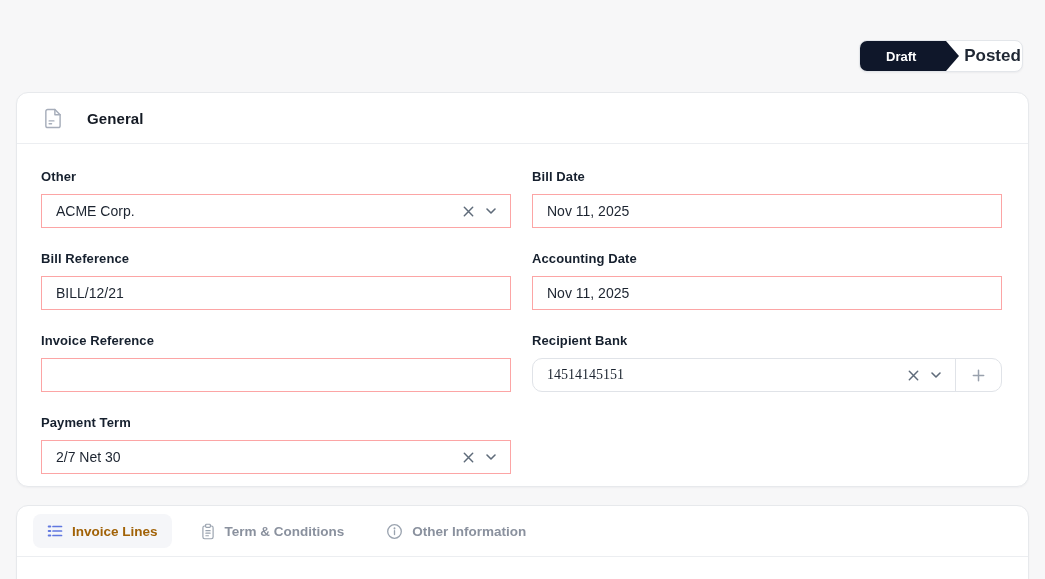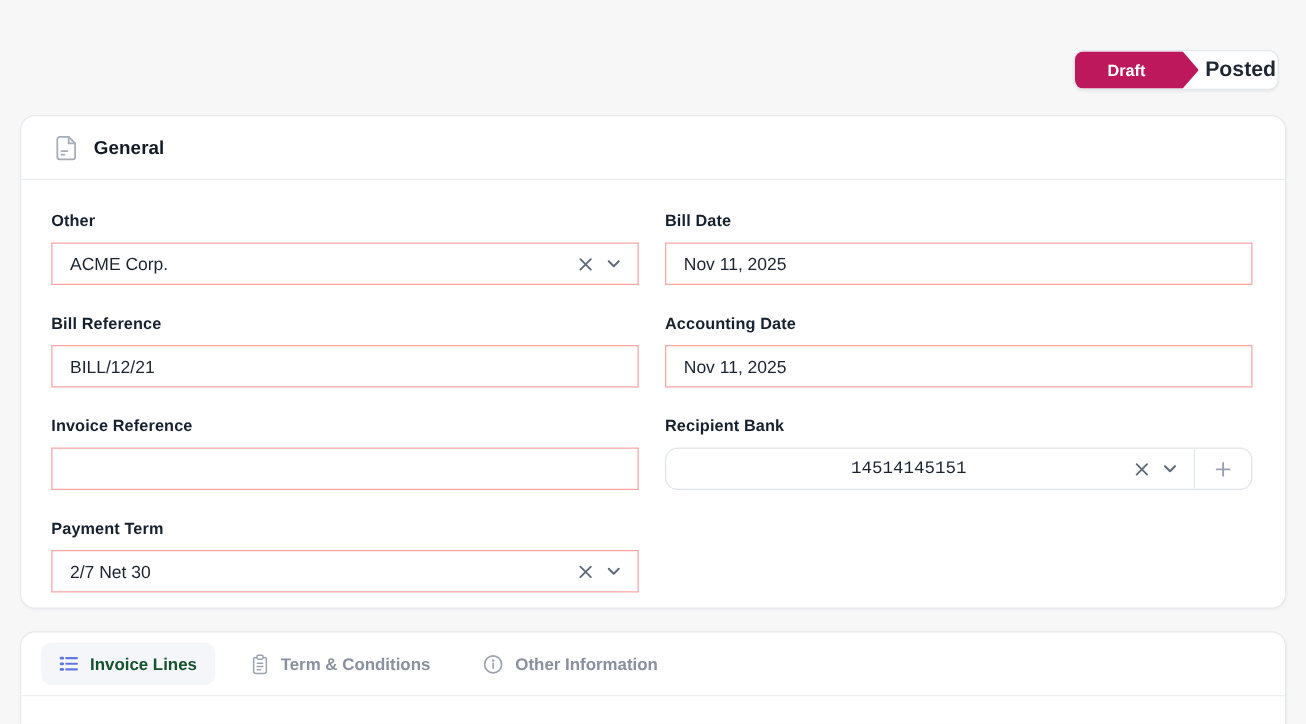--- a/index.html
+++ b/index.html
@@ -17,21 +17,21 @@
     width: 164px; height: 32px;
     background: #ffffff;
     border: 1px solid #e3e6ea;
     border-radius: 8px;
     box-shadow: 0 1px 2px rgba(16,24,40,.05);
     display: flex; align-items: stretch;
     overflow: hidden;
   }
   .status-draft {
     width: 99px;
-    background: #be185d;
+    background: #0f172a;
     color: #ffffff;
     font-size: 13px; font-weight: 700;
     display: flex; align-items: center; justify-content: flex-start;
     padding-left: 26px;
     clip-path: polygon(0 0, calc(100% - 13px) 0, 100% 50%, calc(100% - 13px) 100%, 0 100%);
     cursor: pointer;
   }
   .status-posted {
     flex: 1;
     color: #1f2733;
@@ -50,20 +50,21 @@
     box-shadow: 0 1px 2px rgba(16,24,40,.04);
   }
   .general-card { top: 92px; height: 395px; }
   .tabs-card { top: 505px; height: 150px; }
 
   .card-header {
     height: 51px;
     display: flex; align-items: center;
     padding: 0 26px;
     border-bottom: 1px solid #eceef1;
+    gap: 12px;
   }
   .card-header .doc-icon { margin-right: 13px; display: flex; }
   .card-title { font-size: 15px; font-weight: 700; color: #141a24; letter-spacing: .1px; }
 
   
   .form-grid {
     display: grid;
     grid-template-columns: 1fr 1fr;
     column-gap: 21px;
     row-gap: 23px;
@@ -88,21 +89,21 @@
     font-family: inherit;
     font-size: 14px; color: #1c2430;
   }
   .shell-icons { display: flex; align-items: center; gap: 9px; color: #5f6b7a; }
   .icon-btn { display: flex; align-items: center; cursor: pointer; background: none; border: none; color: inherit; padding: 0; }
 
   .input-group { display: flex; align-items: stretch; border: 1px solid #e0e3e8; border-radius: 10px; height: 34px; }
   .input-group .main-seg { flex: 1; display: flex; align-items: center; padding: 0 12px 0 14px; min-width: 0; }
   .input-group .main-seg input {
     border: none; outline: none; background: transparent;
-    flex: 1; min-width: 0; font-family: Liberation Mono, monospace; font-size: 14px; color: #1c2430; text-align: center;
+    flex: 1; min-width: 0; font-family: Liberation Serif, serif; font-size: 14px; color: #1c2430;
   }
   .add-seg {
     width: 46px;
     border-left: 1px solid #e0e3e8;
     display: flex; align-items: center; justify-content: center;
     color: #99a1ad; cursor: pointer; background: none; border-top: none; border-right: none; border-bottom: none;
     border-radius: 0 10px 10px 0;
   }
 
   
@@ -116,21 +117,21 @@
   .tab {
     display: flex; align-items: center; gap: 9px;
     padding: 9px 14px;
     border-radius: 8px;
     font-size: 13.5px; font-weight: 700;
     color: #8a919e;
     cursor: pointer;
     white-space: nowrap;
   }
   .tab .tab-icon { display: flex; color: #9aa3af; }
-  .tab.active { background: #f5f6f9; color: #14532d; }
+  .tab.active { background: #f5f6f9; color: #a16207; }
   .tab.active .tab-icon { color: #6077e0; }
 </style>
 </head>
 <body>
 
 <div class="status-switcher">
   <div class="status-draft">Draft</div>
   <div class="status-posted">Posted</div>
 </div>
 

